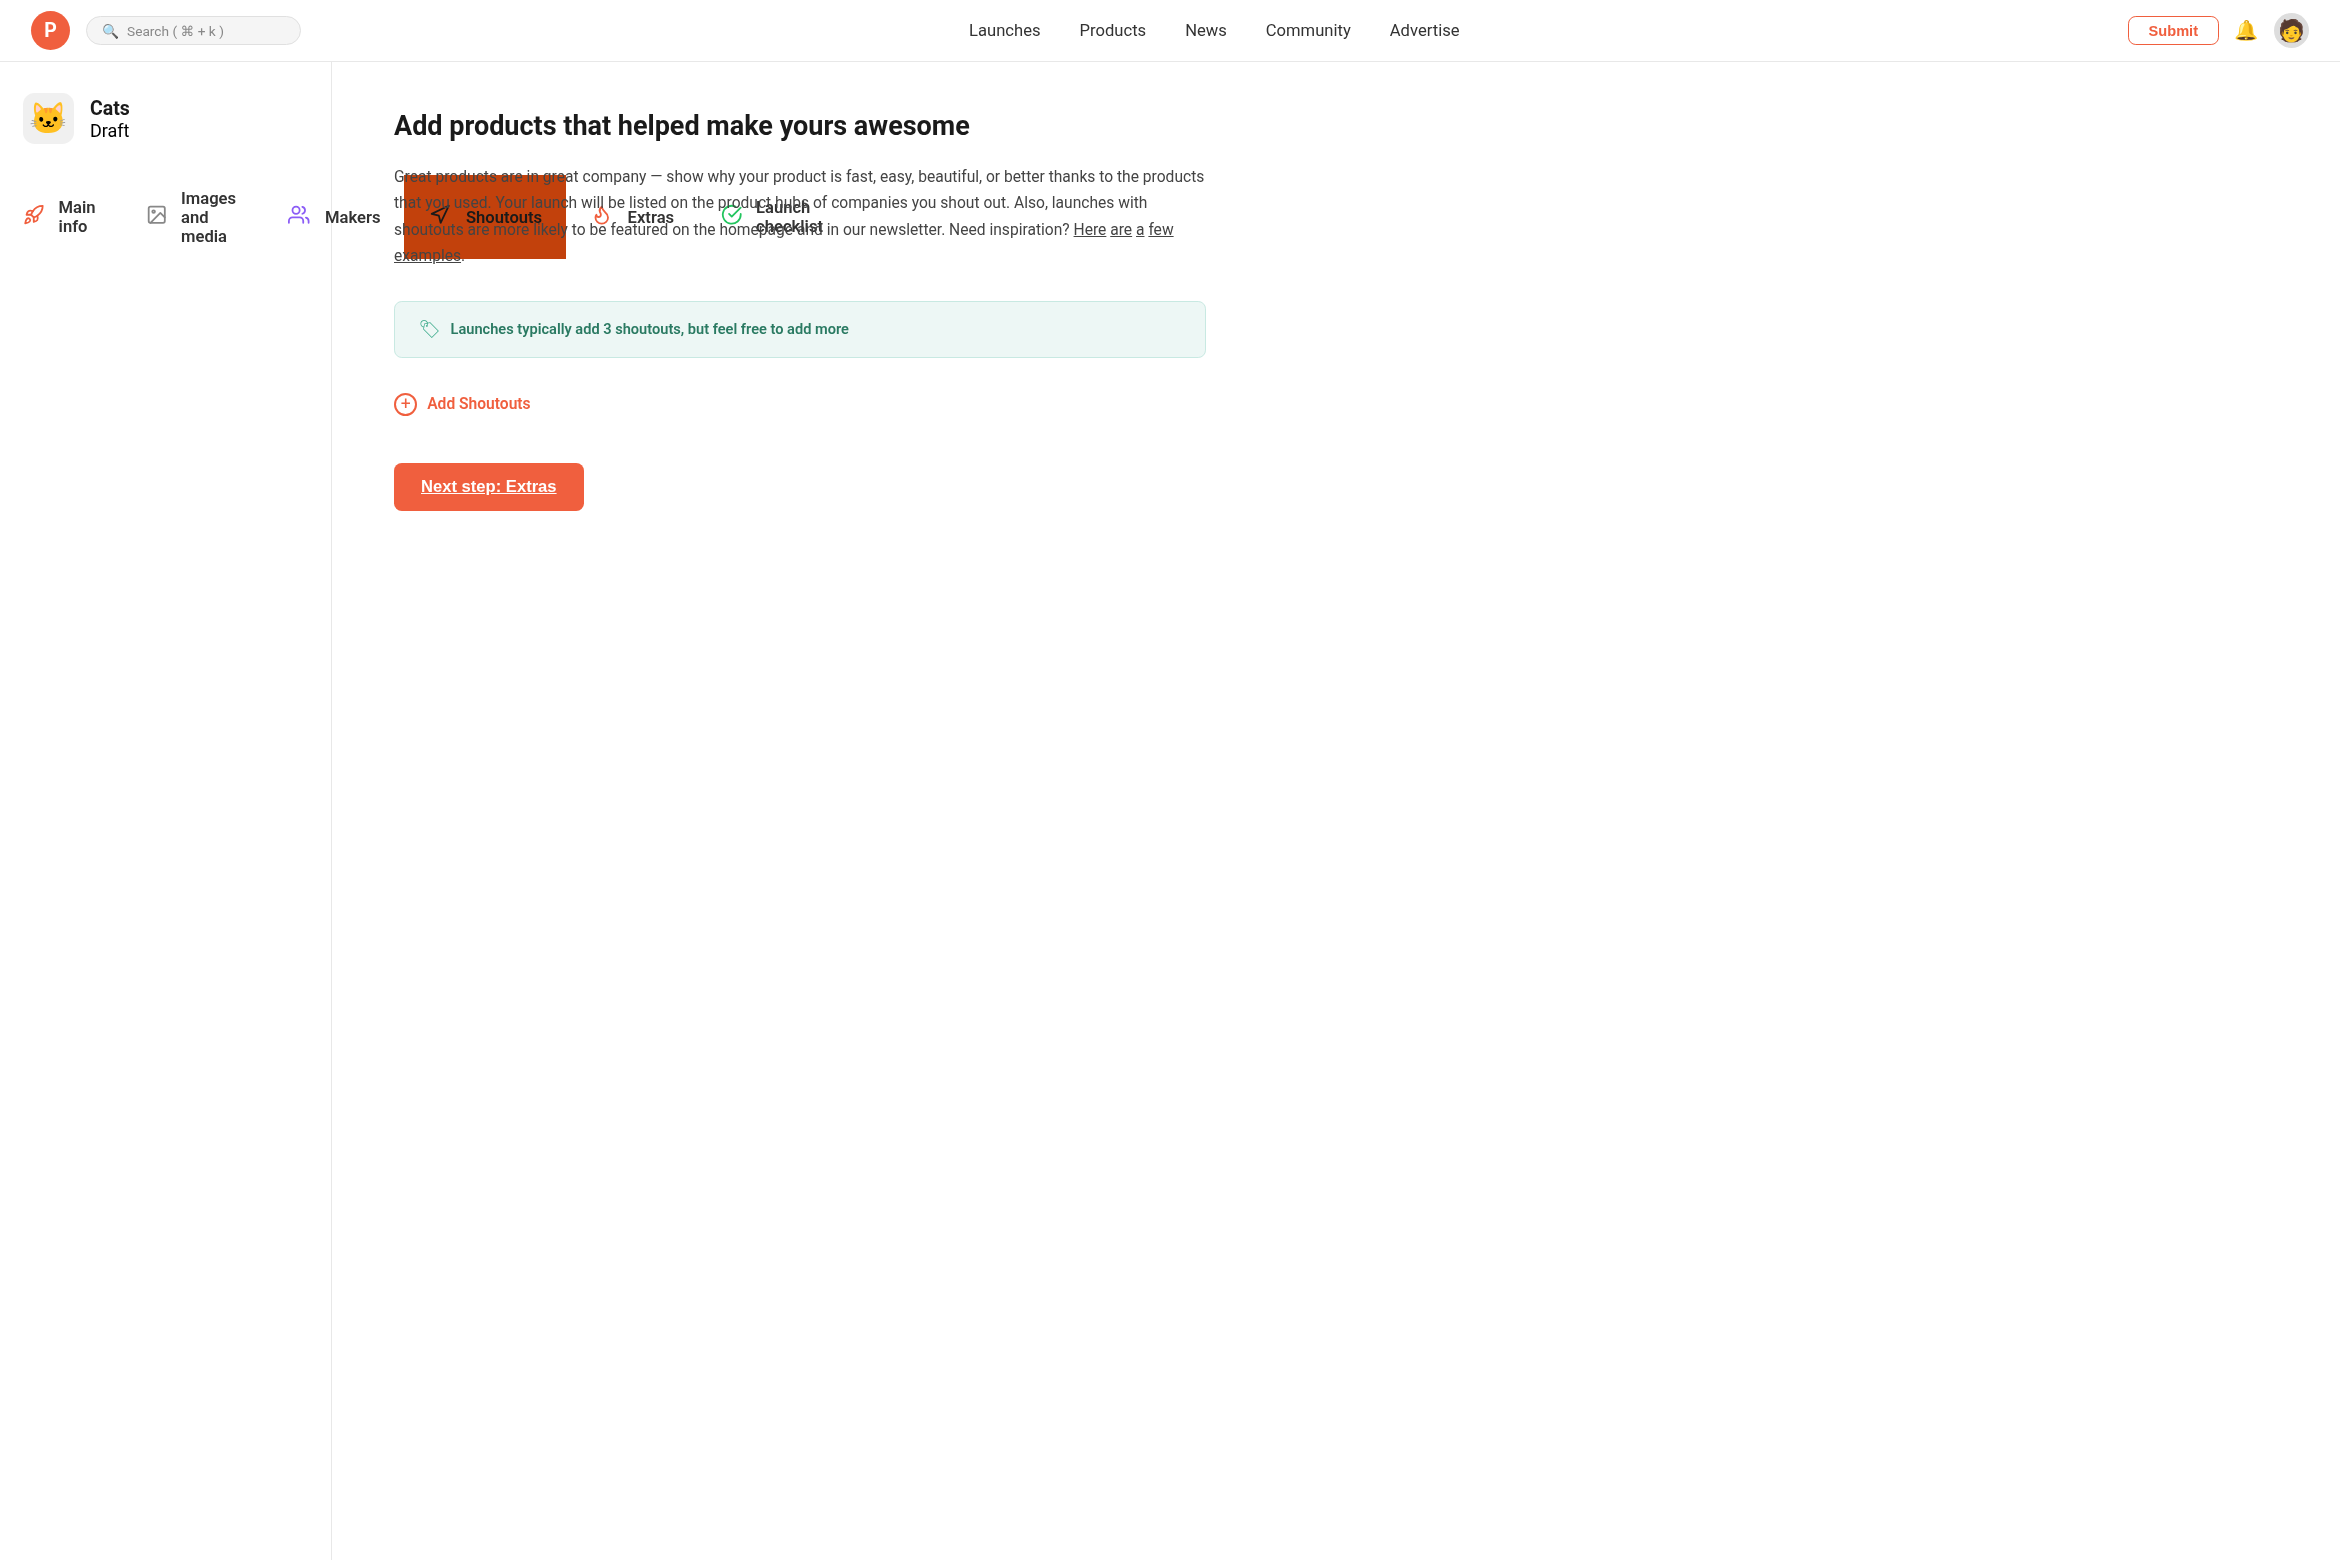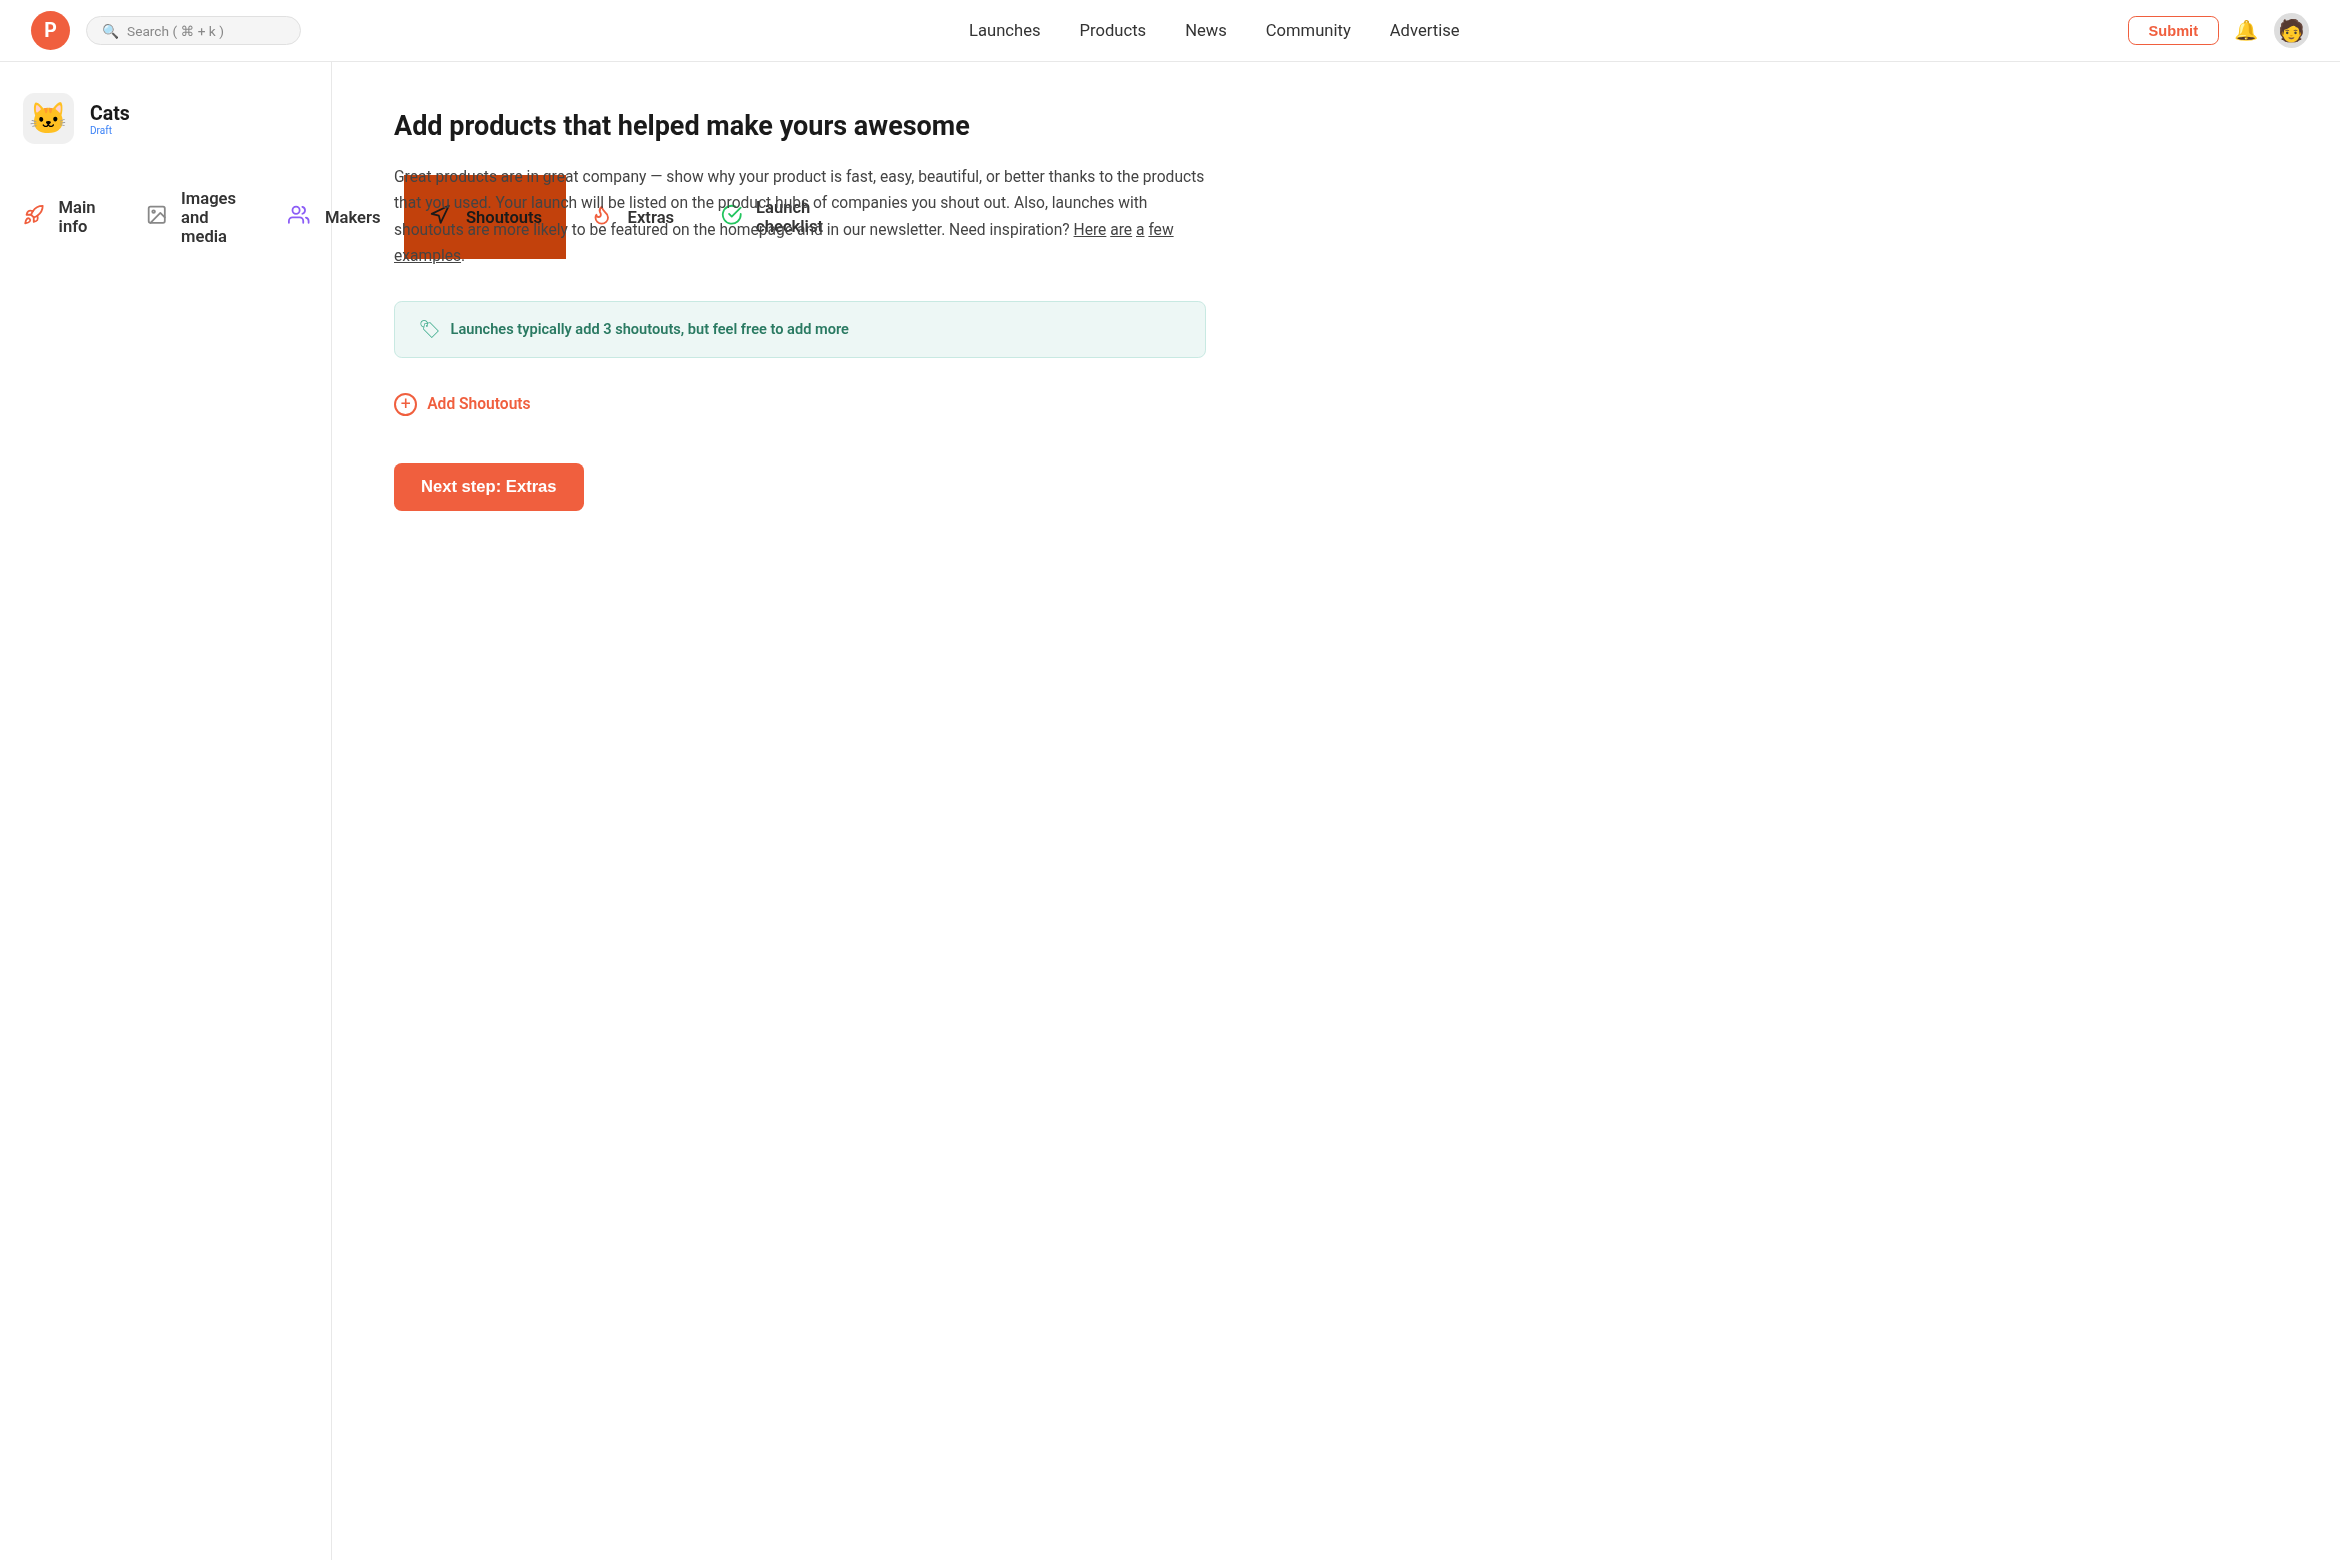--- a/index.html
+++ b/index.html
@@ -119,22 +119,22 @@
       align-items: center;
       justify-content: center;
       font-size: 31px;
     }
     .sidebar-product-name {
       font-size: 19.5px;
       font-weight: 700;
       color: #1a1a1a;
     }
     .sidebar-product-status {
-      font-size: 10px;
-      color: #3b82f6;
+      font-size: 18px;
+      color: #000000;
     }
     .sidebar-nav { display: flex; flex-direction: row; }
     .sidebar-nav-item {
       display: flex;
       align-items: center;
       gap: 13.7px;
       padding: 13.7px 23.4px;
       font-size: 16.6px;
       font-weight: 600;
       color: #333;
@@ -223,20 +223,21 @@
     
     .next-step-btn {
       background: #f05f3e;
       color: #fff;
       border: none;
       border-radius: 7.8px;
       padding: 13.7px 27px;
       font-size: 16.6px;
       font-weight: 700;
       cursor: pointer;
+      text-decoration: underline;
     }
   </style>
 </head>
 <body>
 
 <header class="header">
   <div class="header-logo">
     <span>P</span>
   </div>
   <div class="header-search">

